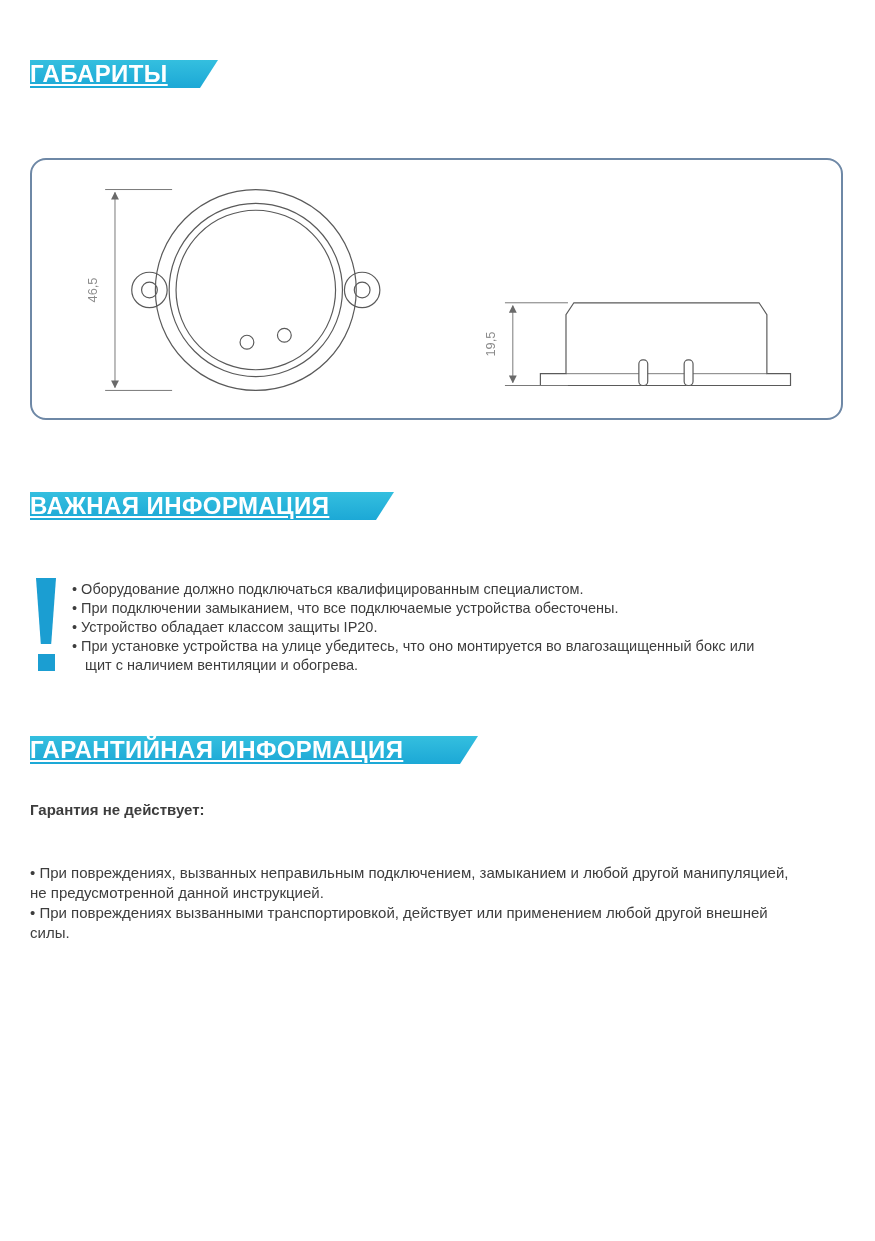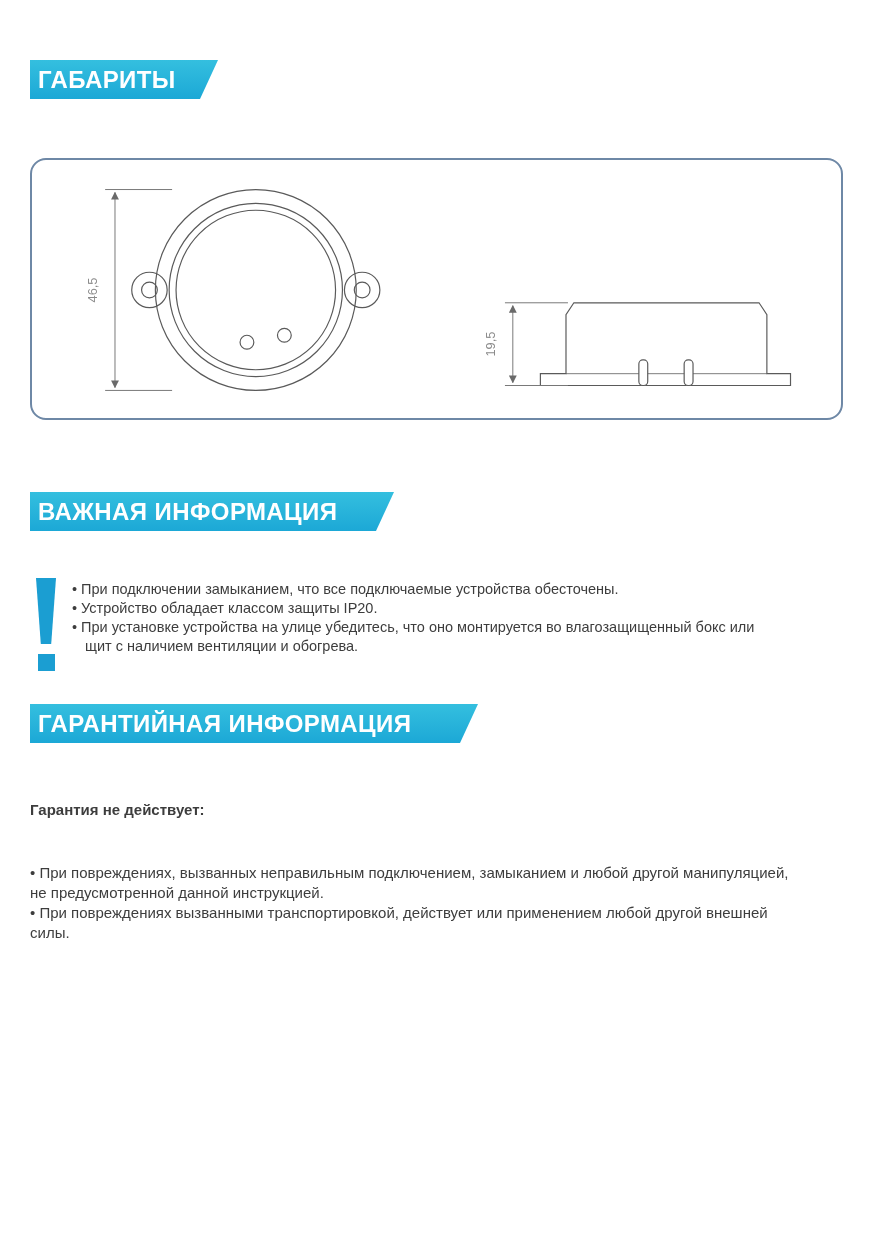--- a/index.html
+++ b/index.html
@@ -9,35 +9,36 @@
     background:#ffffff;
     font-family:"Liberation Sans", sans-serif;
     color:#3d3d3d;
     overflow:hidden;
   }
 
   
   .banner {
     position:absolute;
     left:30px;
-    height:39px;
+    height:28px;
     background:linear-gradient(180deg,#34bfdf 0%, #1ca8d6 100%);
     color:#ffffff;
     font-weight:bold;
     font-size:24px;
     letter-spacing:0.4px;
     display:flex;
     align-items:center;
-    padding-left:8px;
+    padding-left:0;
     box-sizing:border-box;
     clip-path:polygon(0 0, 100% 0, calc(100% - 18px) 100%, 0 100%);
+    text-decoration:underline;
   }
   #banner-dimensions { top:60px;  width:188px; }
   #banner-important  { top:492px; width:364px; }
-  #banner-warranty   { top:704px; width:448px; }
+  #banner-warranty   { top:736px; width:448px; }
 
   
   .drawing-box {
     position:absolute;
     left:30px; top:158px;
     width:813px; height:262px;
     border:2px solid #6e88a6;
     border-radius:16px;
     box-sizing:border-box;
     background:#ffffff;
@@ -151,20 +152,21 @@
   <div class="banner" id="banner-important">
     <span>ВАЖНАЯ ИНФОРМАЦИЯ</span>
   </div>
 
   <div class="warning-mark">
     <div class="bar"></div>
     <div class="dot"></div>
   </div>
 
   <ul class="bullet-list" id="important-list">
+    <li>Оборудование должно подключаться квалифицированным специалистом.</li>
     <li>При подключении замыканием, что все подключаемые устройства обесточены.</li>
     <li>Устройство обладает классом защиты IP20.</li>
     <li>При установке устройства на улице убедитесь, что оно монтируется во влагозащищенный бокс или щит с наличием вентиляции и обогрева.</li>
   </ul>
 
   <div class="banner" id="banner-warranty">
     <span>ГАРАНТИЙНАЯ ИНФОРМАЦИЯ</span>
   </div>
 
   <div class="warranty-text">

